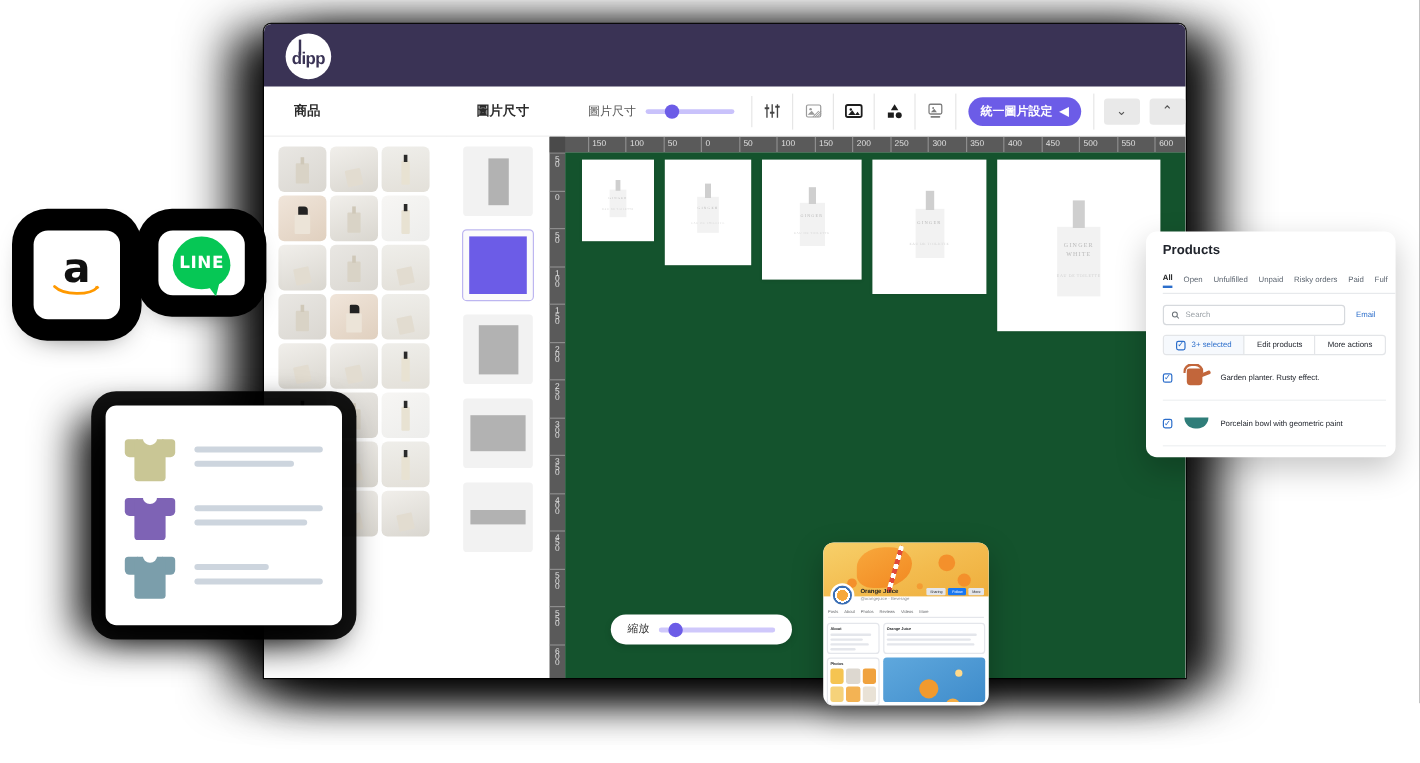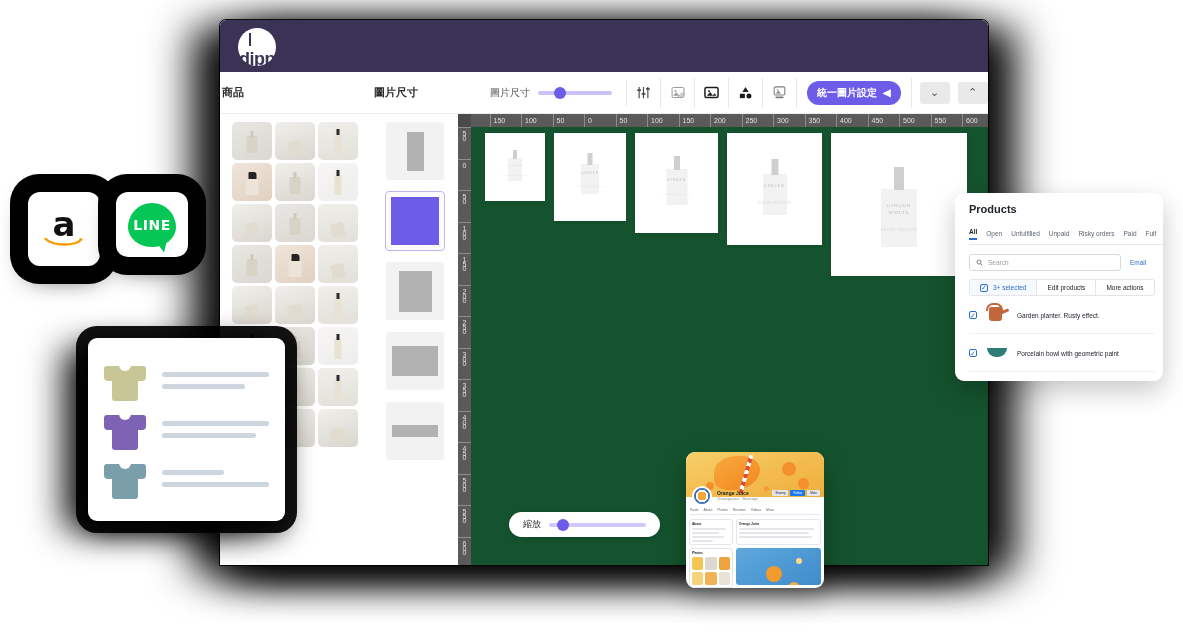--- a/index.html
+++ b/index.html
@@ -26,37 +26,37 @@
     border-radius: 6px 6px 0 0;
     position: relative;
   }
   .logo-circle {
     position: absolute; left: 18px; top: 8px;
     width: 38px; height: 38px; border-radius: 50%;
     background: #fff;
     display: flex; align-items: center; justify-content: center;
   }
   .logo-text {
-    font-size: 18px; font-weight: bold; color: #3a3355;
-    letter-spacing: -0.5px; position: relative; top: 12px;
+    font-size: 14px; font-weight: bold; color: #3a3355;
+    letter-spacing: -0.5px; position: relative; top: 1px;
   }
   .logo-stroke {
     position: absolute; left: 11px; top: 5px;
     width: 2px; height: 13px; background: #3a3355;
   }
 
   
   .toolbar {
     height: 42px; background: #fff;
     display: flex; align-items: center;
     border-bottom: 1px solid #ececec;
   }
   .col-label {
     font-size: 11px; font-weight: bold; color: #2b2b2b;
-    padding-left: 2px;
+    padding-left: 25px;
   }
   .lbl-goods { width: 152px; }
   .lbl-spec  { width: 86px; }
   .size-group { display: flex; align-items: center; gap: 8px; padding: 0 14px 0 6px;
     border-right: 1px solid #e6e6e6; height: 26px; }
   .size-label { font-size: 10px; color: #555; white-space: nowrap; margin-left: 26px; }
   .slider-track {
     position: relative; width: 74px; height: 4px;
     background: #c9c2fb; border-radius: 2px;
   }
@@ -254,21 +254,21 @@
   .ts-lines { display: flex; flex-direction: column; gap: 7px; flex: 1; }
   .ts-line { height: 5px; background: #cdd5de; border-radius: 3px; }
 
   
   .logo-card {
     position: absolute; background: #fff; border-radius: 12px;
     display: flex; align-items: center; justify-content: center;
   }
   .lc-amazon { left: 28px; top: 192px; width: 72px; height: 74px;
     box-shadow: 0 0 0 18px #000, 0 10px 26px rgba(0,0,0,0.9); }
-  .lc-line   { left: 116px; top: 192px; width: 72px; height: 65px;
+  .lc-line   { left: 132px; top: 192px; width: 72px; height: 54px;
     box-shadow: 0 0 0 18px #000, 0 10px 26px rgba(0,0,0,0.9); }
   .lc-momo   { left: 1010px; top: 455px; width: 152px; height: 70px;
     box-shadow: 0 0 0 16px #000, 0 10px 26px rgba(0,0,0,0.9); }
   .amz-a { font-size: 34px; font-weight: bold; color: #111; line-height: 0.8; font-family: "DejaVu Sans", sans-serif; }
   .amz-smile { width: 42px; height: 11px; margin-top: -3px; }
   .line-bubble {
     width: 48px; height: 44px; background: #06C755; border-radius: 50% 50% 50% 50%/55% 55% 45% 45%;
     display: flex; align-items: center; justify-content: center; position: relative;
   }
   .line-bubble::after {

